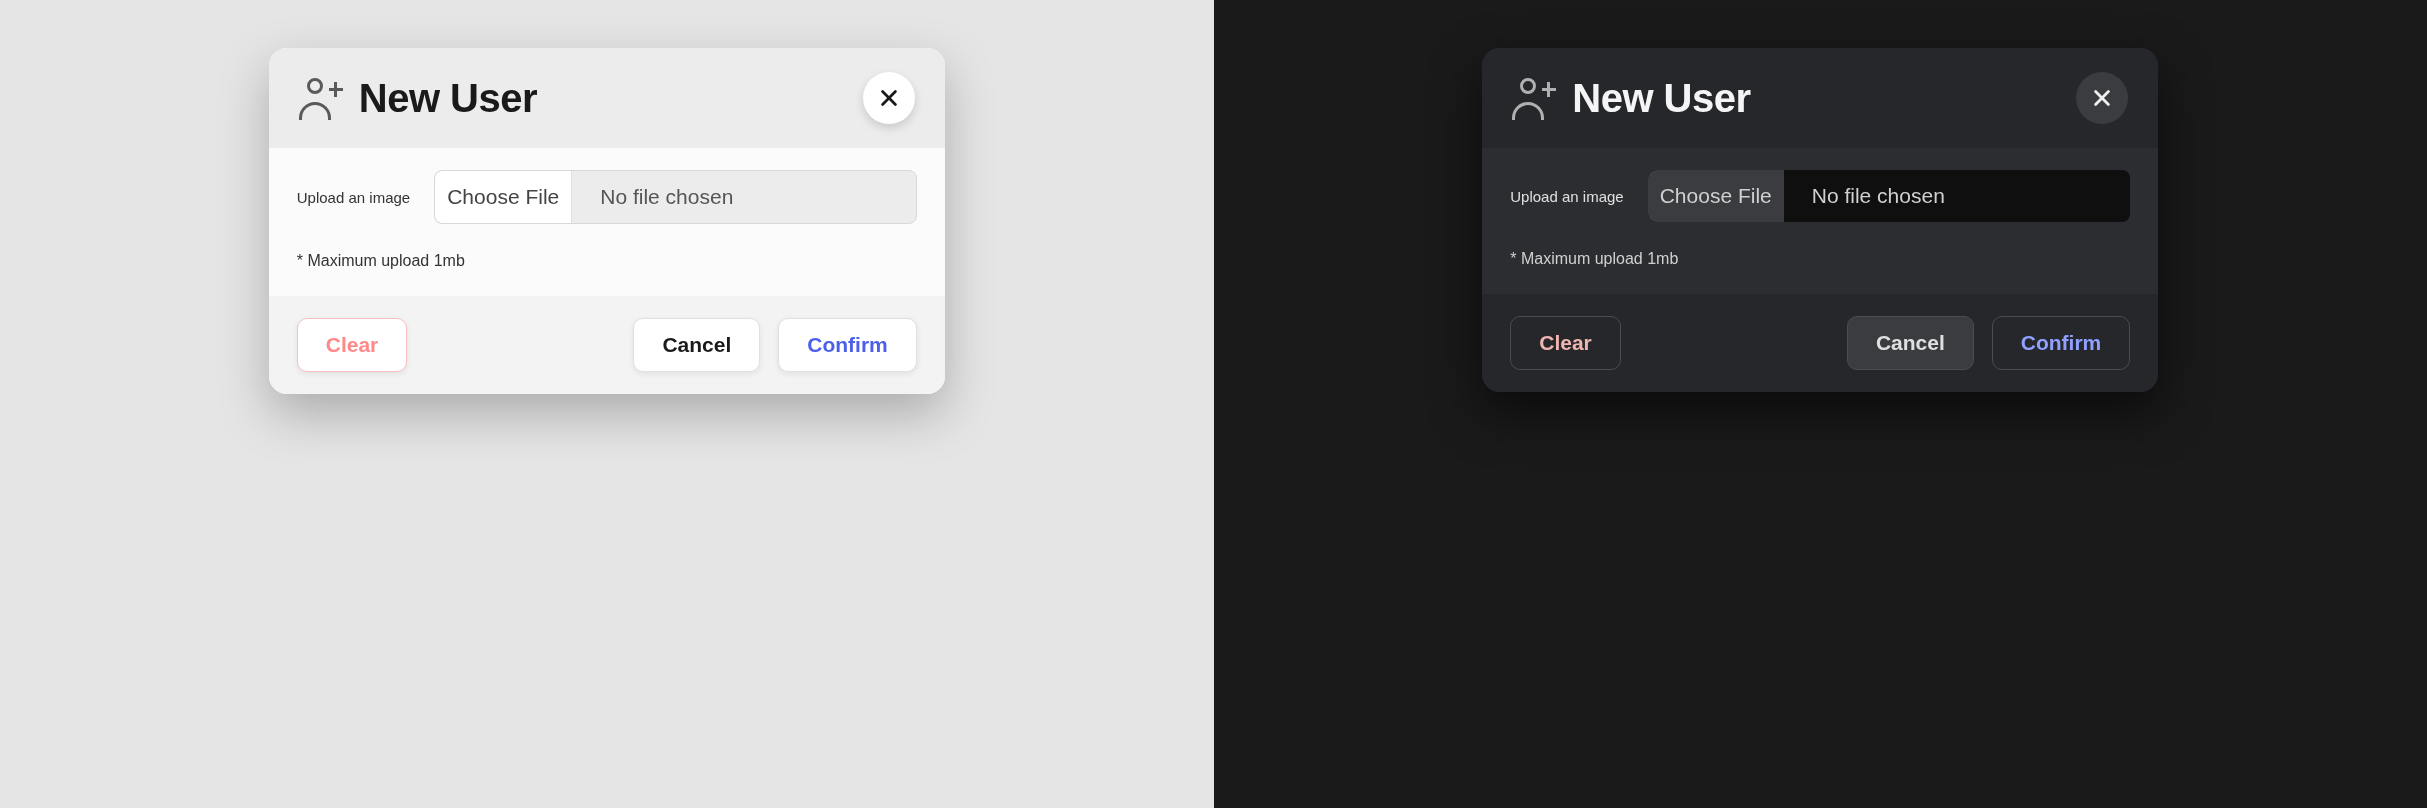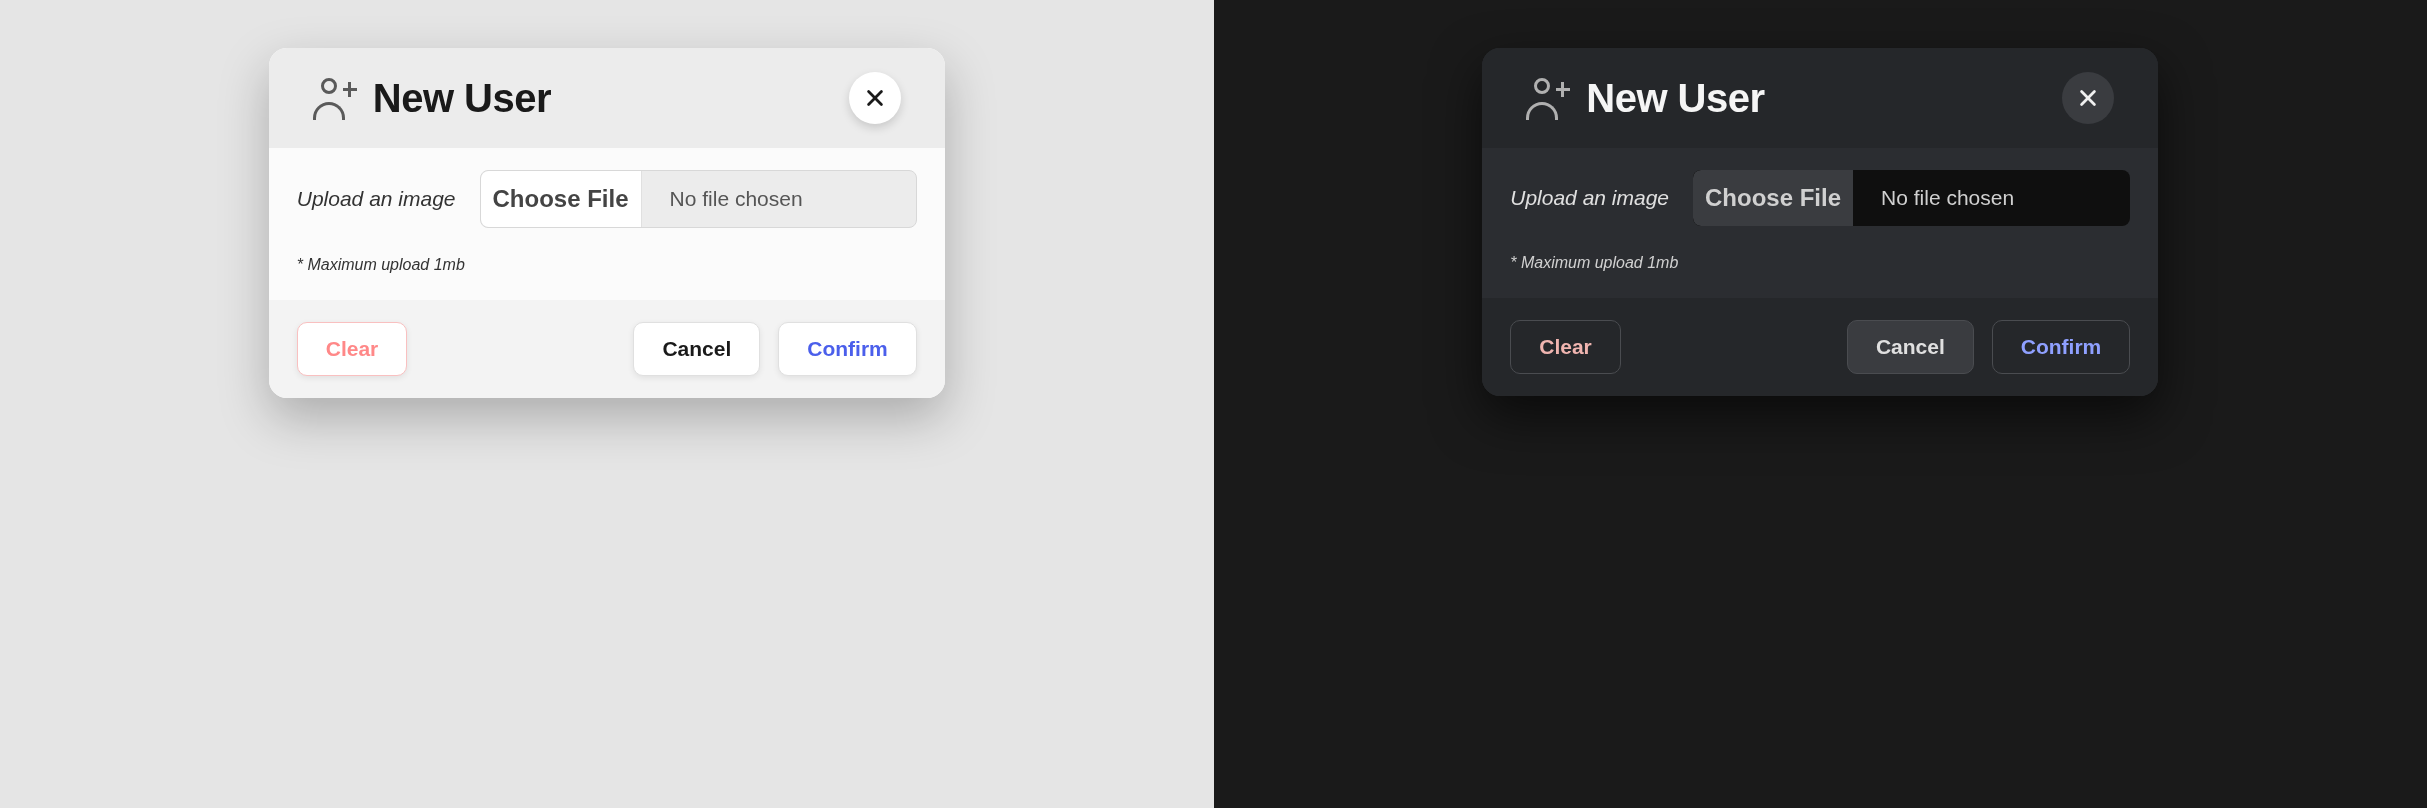--- a/index.html
+++ b/index.html
@@ -25,21 +25,21 @@
   overflow: hidden;
   box-shadow: 0 20px 50px rgba(0,0,0,0.25);
 }
 .light .card { background: #fbfbfb; }
 .dark  .card { background: #2b2d31; box-shadow: 0 20px 50px rgba(0,0,0,0.6); }
 
 .card-header {
   display: flex;
   align-items: center;
   justify-content: space-between;
-  padding: 24px 44px;
+  padding: 24px 30px;
 }
 .light .card-header { background: #ececec; }
 .dark  .card-header { background: #25272a; }
 
 .header-left { display: flex; align-items: center; gap: 20px; }
 
 .user-plus-icon { position: relative; width: 40px; height: 44px; }
 .user-plus-icon .head {
   position: absolute; left: 8px; top: 2px;
   width: 16px; height: 16px;
@@ -74,43 +74,43 @@
   cursor: pointer;
 }
 .light .close-btn { background: #fff; box-shadow: 0 4px 10px rgba(0,0,0,0.15); }
 .dark  .close-btn { background: #3a3c40; }
 .close-btn svg { width: 22px; height: 22px; }
 .light .close-btn svg { stroke: #1a1a1a; }
 .dark  .close-btn svg { stroke: #f0f0f0; }
 
 .card-body { padding: 22px 28px 26px; }
 .upload-row { display: flex; align-items: center; gap: 24px; }
-.upload-label { font-size: 21px; font-style: italic; }
+.upload-label { font-size: 15px; }
 .light .upload-label { color: #333; }
 .dark  .upload-label { color: #e0e0e0; }
 
 .file-chooser { display: flex; flex: 1; border-radius: 8px; overflow: hidden; }
 .light .file-chooser { border: 1px solid #d8d8d8; background: #ececec; }
 .dark  .file-chooser { background: #0f0f0f; }
 
 .choose-file {
-  padding: 14px 12px; font-size: 24px; font-weight: 700; cursor: pointer;
+  padding: 14px 12px; font-size: 21px; font-weight: 400; cursor: pointer;
   border-radius: 8px 0 0 8px;
 }
 .light .choose-file { color: #444; background: #fff; border-right: 1px solid #e0e0e0; }
 .dark  .choose-file { color: #d0d0d0; background: #3a3c40; }
 
 .file-status {
   flex: 1; display: flex; align-items: center; padding: 0 28px;
   font-size: 21px;
 }
 .light .file-status { color: #555; }
 .dark  .file-status { color: #d0d0d0; }
 
-.hint { font-size: 16px; margin-top: 28px; font-style: italic; }
+.hint { font-size: 16px; margin-top: 28px; }
 .light .hint { color: #333; }
 .dark  .hint { color: #d0d0d0; }
 
 .card-footer {
   display: flex; align-items: center; justify-content: space-between;
   padding: 22px 28px;
 }
 .light .card-footer { background: #f3f3f3; }
 .dark  .card-footer { background: #25272a; }
 

